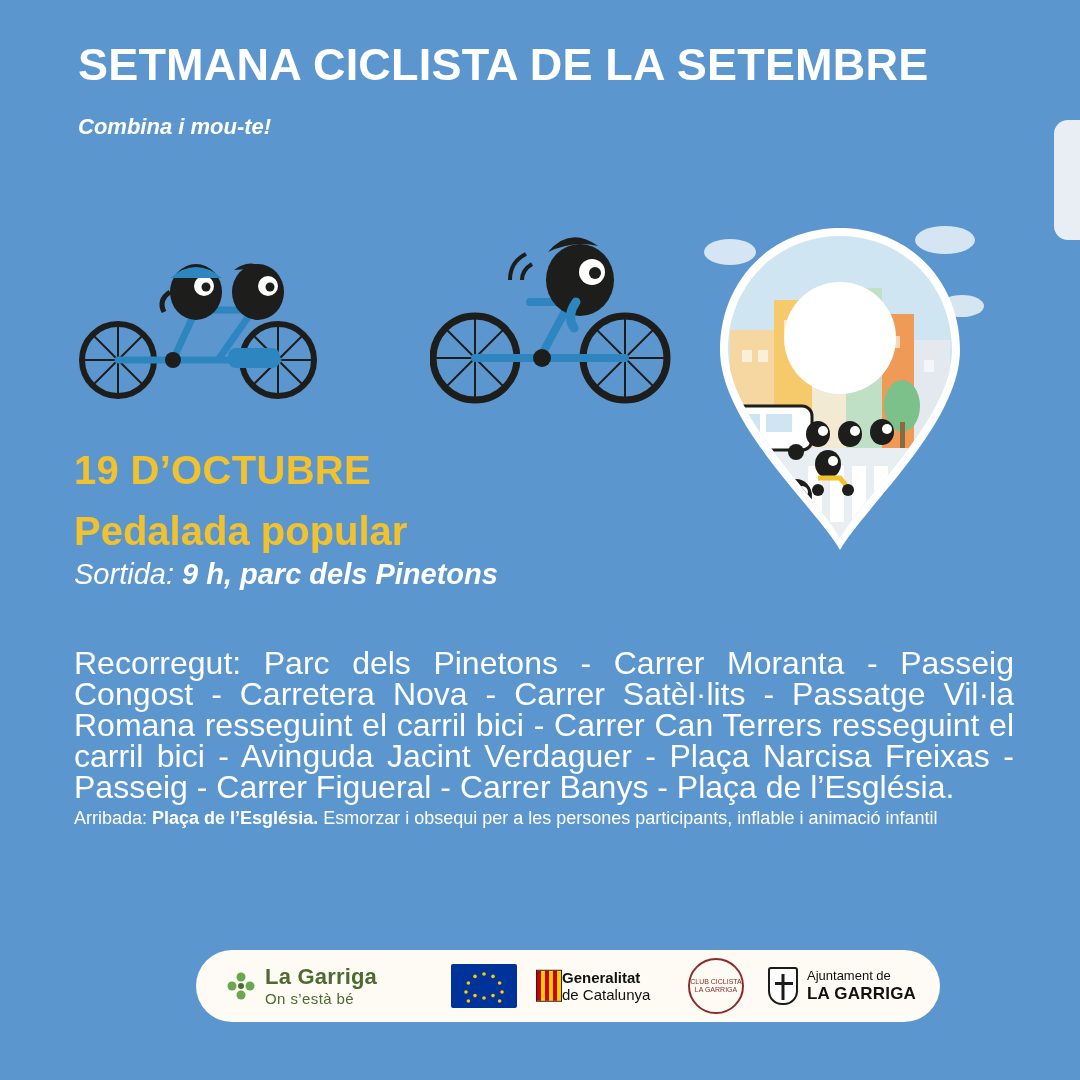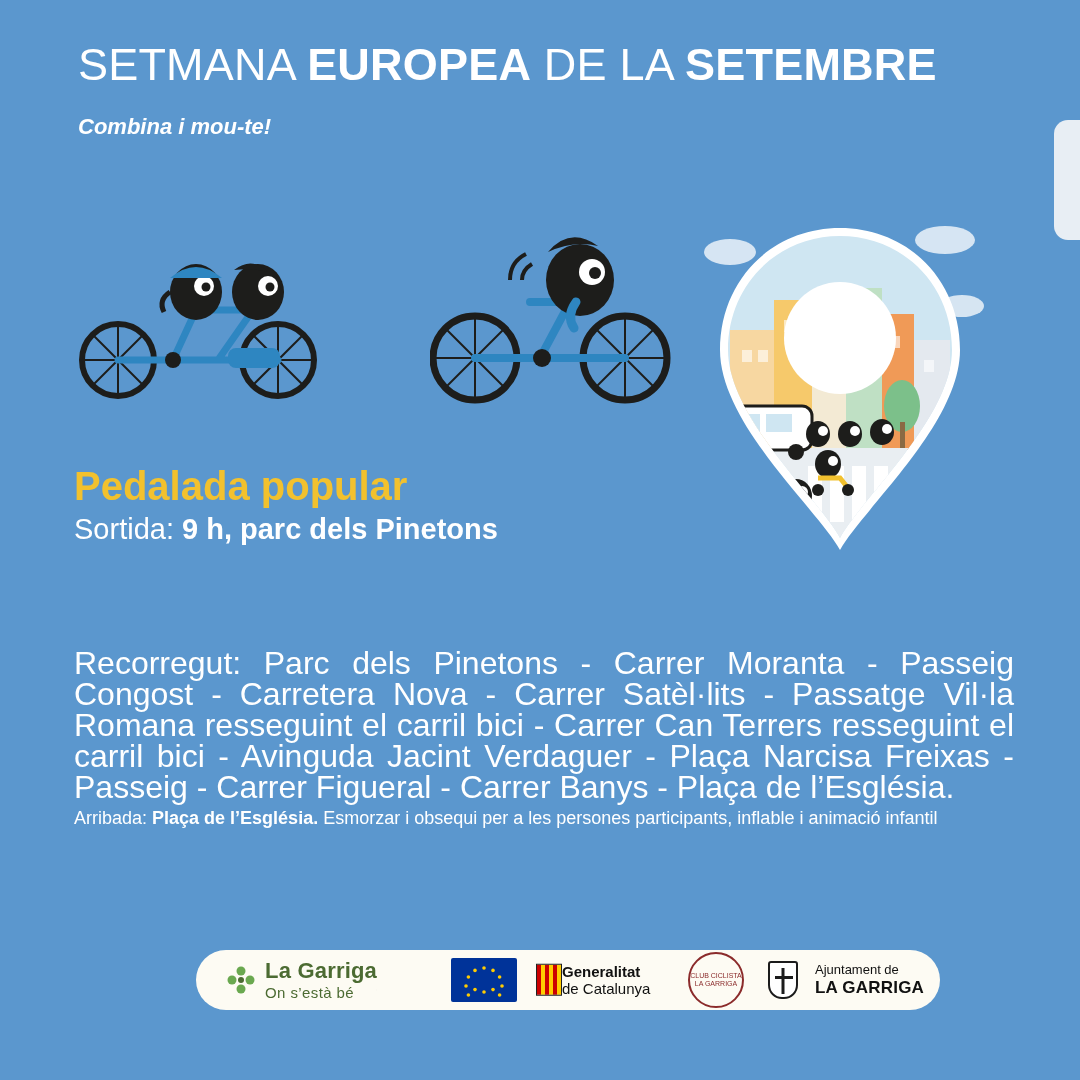--- a/index.html
+++ b/index.html
@@ -18,21 +18,21 @@
 
   
   .header { position: absolute; left: 78px; top: 38px; }
   .title-line {
     font-size: 45px;
     line-height: 54px;
     color: #ffffff;
     letter-spacing: .2px;
     white-space: nowrap;
   }
-  .title-line .light { font-weight: 400; }
+  .title-line .light { font-weight: 700; }
   .title-line .bold  { font-weight: 700; }
   .dates {
     margin-top: 4px;
     font-size: 33px;
     font-weight: 400;
     color: #ffffff;
     letter-spacing: .3px;
   }
   .slogan {
     margin-top: 22px;
@@ -63,20 +63,21 @@
     margin-top: 16px;
     font-size: 40px;
     font-weight: 700;
     color: #f2c12e;
   }
   .event-start {
     margin-top: 4px;
     font-size: 29px;
     font-weight: 400;
     color: #ffffff;
+    font-style: italic;
   }
   .event-start b { font-weight: 700; }
 
   
   .route {
     position: absolute; left: 74px; top: 648px; width: 940px;
     font-size: 32px;
     line-height: 31px;
     color: #ffffff;
     text-align: justify;
@@ -86,21 +87,21 @@
     font-size: 18px;
     line-height: 37px;
     color: #ffffff;
     text-align: justify;
   }
   .arrival b { font-weight: 700; }
 
   
   .footer {
     position: absolute; left: 196px; top: 950px;
-    width: 744px; height: 60px;
+    width: 744px; height: 72px;
     background: #fdfbf3;
     border-radius: 40px;
     display: flex;
     align-items: center;
   }
   .footer .sep {
     position: absolute; left: 192px; top: 0;
     width: 1px; height: 80px;
   }
   .logo-garriga {
@@ -142,21 +143,21 @@
     width: 56px; height: 56px;
     border: 2px solid #8b2b2b;
     border-radius: 50%;
     display: flex; align-items: center; justify-content: center;
   }
   .club-inner { font-size: 7px; color: #8b2b2b; text-align: center; line-height: 1.1; }
 
   .logo-ajuntament {
     position: absolute; left: 572px; top: 50%;
     transform: translateY(-50%);
-    display: flex; align-items: center; gap: 17px;
+    display: flex; align-items: center; gap: 9px;
   }
   .aj-shield {
     width: 30px; height: 38px;
     background: #fff;
     border: 2px solid #1b1b1b;
     border-radius: 3px 3px 14px 14px;
     position: relative;
   }
   .aj-shield::before {
     content: "";
@@ -183,21 +184,21 @@
 </style>
 </head>
 <body>
 
 <div class="poster">
 
   <div class="edge-shape"></div>
 
   <div class="header">
     <div class="title-line">
-      <span class="light">SETMANA </span><span class="bold">EUROPEA</span><span class="light"> DE LA </span><span class="bold">SETEMBRE</span>
+      <span class="light">SETMANA </span><span class="bold">CICLISTA</span><span class="light"> DE LA </span><span class="bold">SETEMBRE</span>
     </div>
     <div class="slogan">Combina i mou-te!</div>
   </div>
 
   <div class="illustrations">
 
     <svg class="tandem" width="260" height="180" viewBox="0 0 260 180">
       <g fill="none" stroke="#1d1d1b" stroke-width="6">
         <circle cx="40" cy="130" r="36"></circle>
         <circle cx="200" cy="130" r="36"></circle>
@@ -339,20 +340,21 @@
           <path d="M212 286 L230 286 L238 266" stroke="#2e86c1" stroke-width="4"></path>
         </g>
         <ellipse cx="236" cy="256" rx="14" ry="15" fill="#1d1d1b"></ellipse>
         <circle cx="242" cy="252" r="5.5" fill="#fff"></circle>
       </g>
       <circle cx="150" cy="128" r="56" fill="#ffffff"></circle>
     </svg>
   </div>
 
   <div class="event">
+    <div class="event-date">19 D’OCTUBRE</div>
     <div class="event-name">Pedalada popular</div>
     <div class="event-start">
       <span>Sortida: </span><b>9 h, parc dels Pinetons</b>
     </div>
   </div>
 
   <div class="route">Recorregut: Parc dels Pinetons - Carrer Moranta - Passeig Congost - Carretera Nova - Carrer Satèl·lits - Passatge Vil·la Romana resseguint el carril bici - Carrer Can Terrers resseguint el carril bici - Avinguda Jacint Verdaguer - Plaça Narcisa Freixas - Passeig - Carrer Figueral - Carrer Banys - Plaça de l’Església.</div>
 
   <div class="arrival">
     <span>Arribada: </span><b>Plaça de l’Església.</b><span> Esmorzar i obsequi per a les persones participants, inflable i animació infantil</span>

